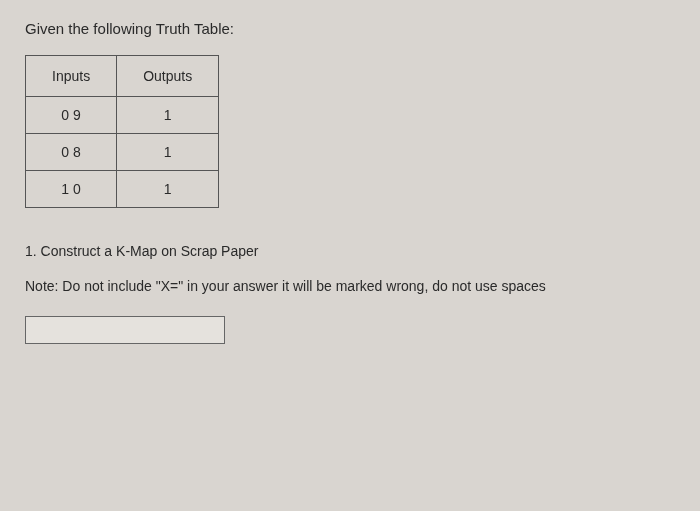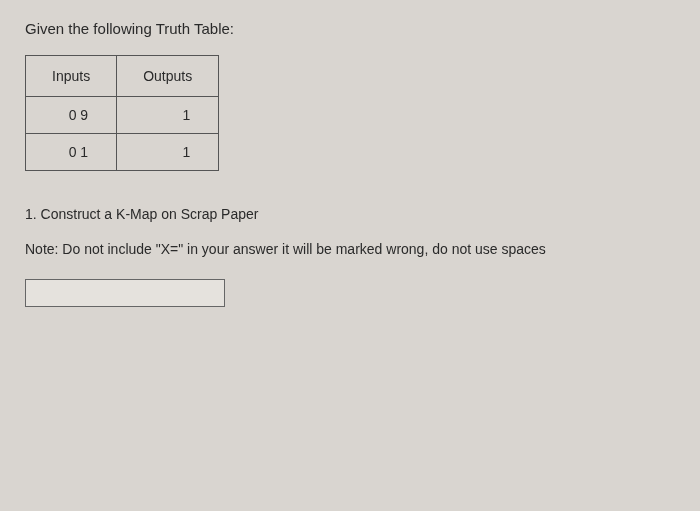--- a/index.html
+++ b/index.html
@@ -19,21 +19,21 @@
     .title {
       font-size: 15px;
       margin-bottom: 18px;
     }
     .truth-table {
       border-collapse: collapse;
       margin-bottom: 28px;
     }
     .truth-table td, .truth-table th {
       border: 1px solid #555;
-      text-align: right;
+      text-align: center;
       padding: 10px 28px;
       font-size: 14px;
       font-weight: normal;
     }
     .truth-table th {
       font-size: 14px;
     }
     .header-row th {
       padding: 12px 26px;
     }
@@ -67,21 +67,25 @@
   <tbody>
       <tr class="header-row">
     <th>Inputs</th>
     <th>Outputs</th>
   </tr>
   <tr>
     <td>0 9</td>
     <td>1</td>
   </tr>
   <tr>
-    <td>0 1</td>
+    <td>0 8</td>
+    <td>1</td>
+  </tr>
+  <tr>
+    <td>1 0</td>
     <td>1</td>
   </tr>
 </tbody>
   </table>
 
 <div class="instructions">
   <p>1. Construct a K-Map on Scrap Paper</p>
   <p>Note: Do not include "X=" in your answer it will be marked wrong, do not use spaces</p>
 </div>
 

